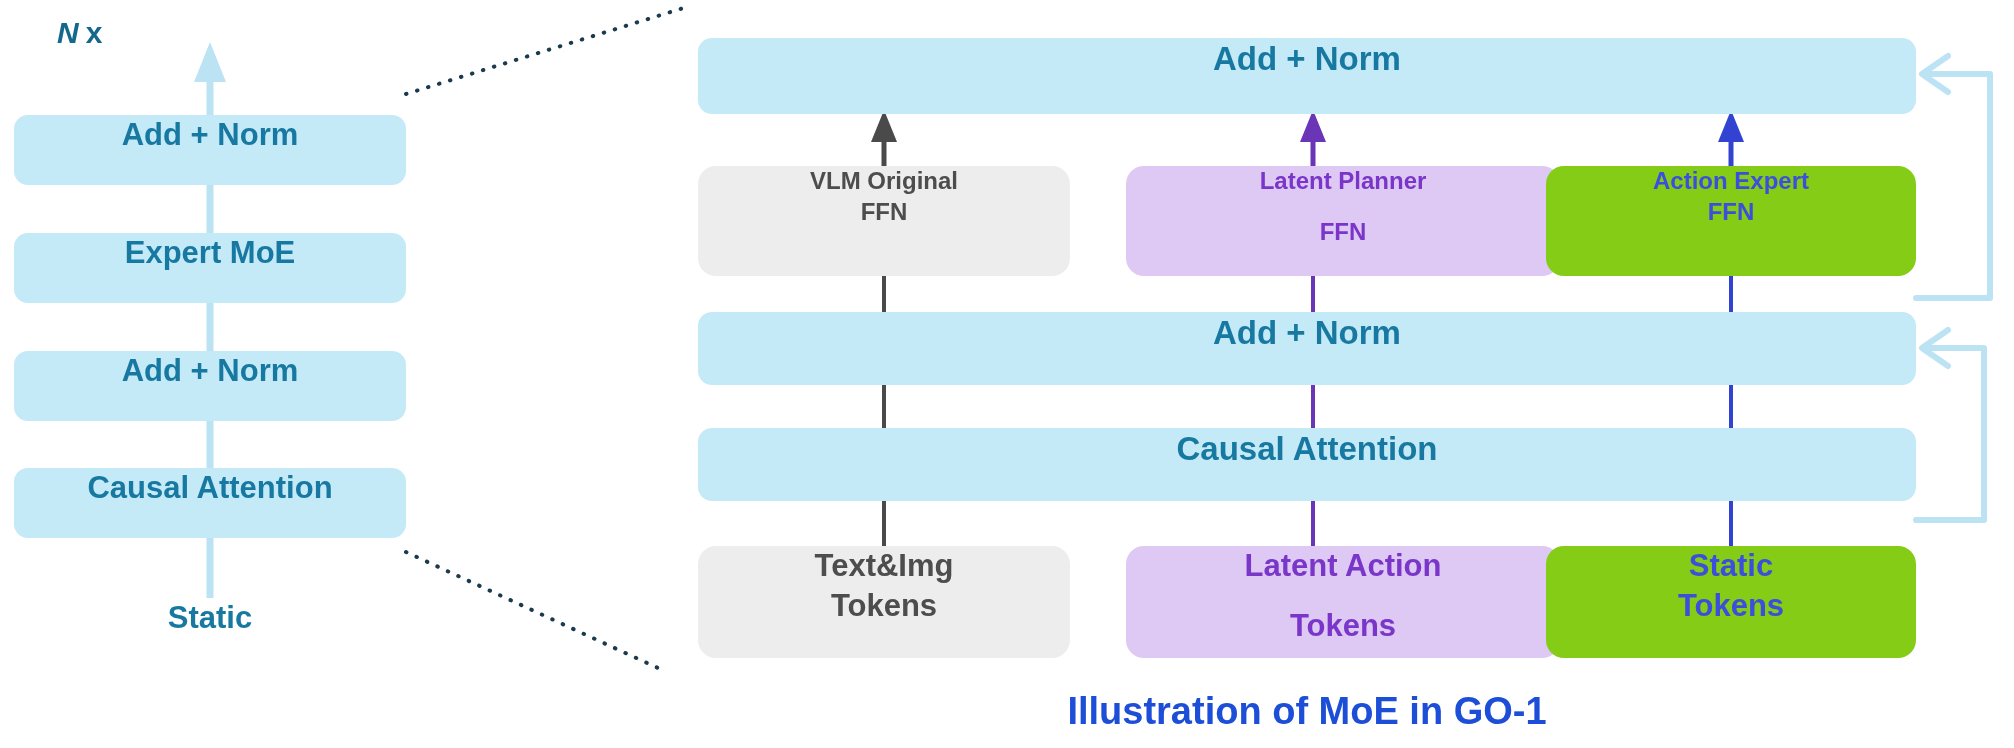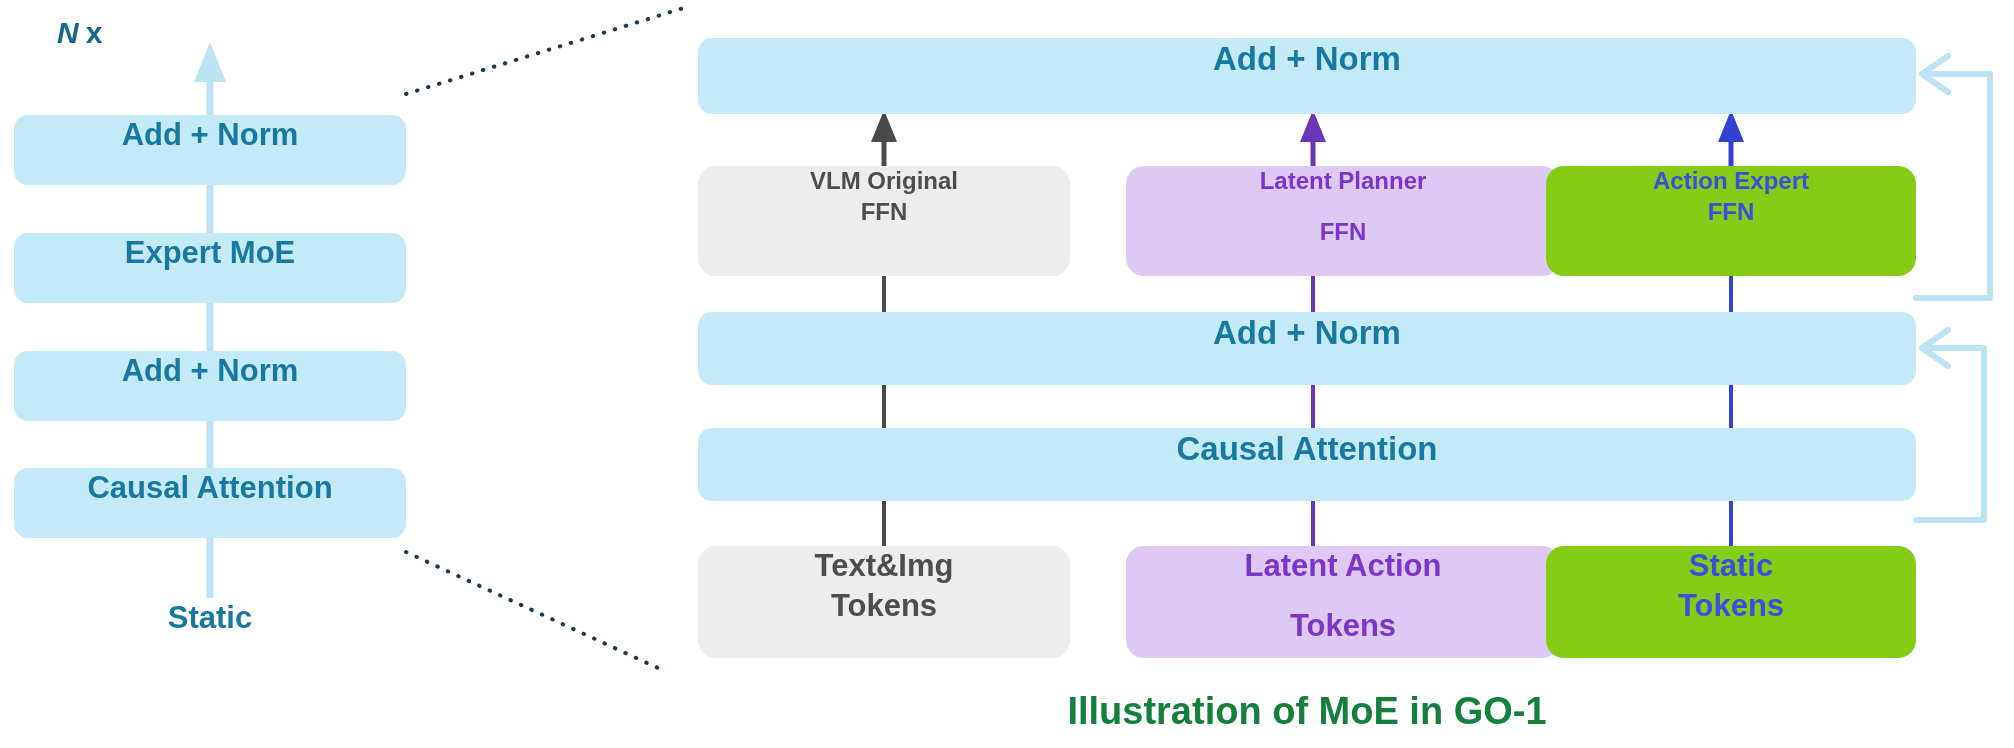--- a/index.html
+++ b/index.html
@@ -72,21 +72,21 @@
   .tok  { top: 546px; height: 112px; font-size: 31px; }
   .col1 { left: 698px;  width: 372px; }
   .col2 { left: 1126px; width: 434px; gap: 20px; }
   .col3 { left: 1546px; width: 370px; }
 
   .caption {
     position: absolute; z-index: 2;
     left: 698px; top: 690px; width: 1218px;
     text-align: center;
     font-size: 38px; font-weight: 700;
-    color: #15803d;
+    color: #1d4ed8;
   }
 </style>
 </head>
 <body>
 
 <div class="canvas">
 
   <svg class="overlay" viewBox="0 0 2014 748" xmlns="http://www.w3.org/2000/svg">
 
     <g>

